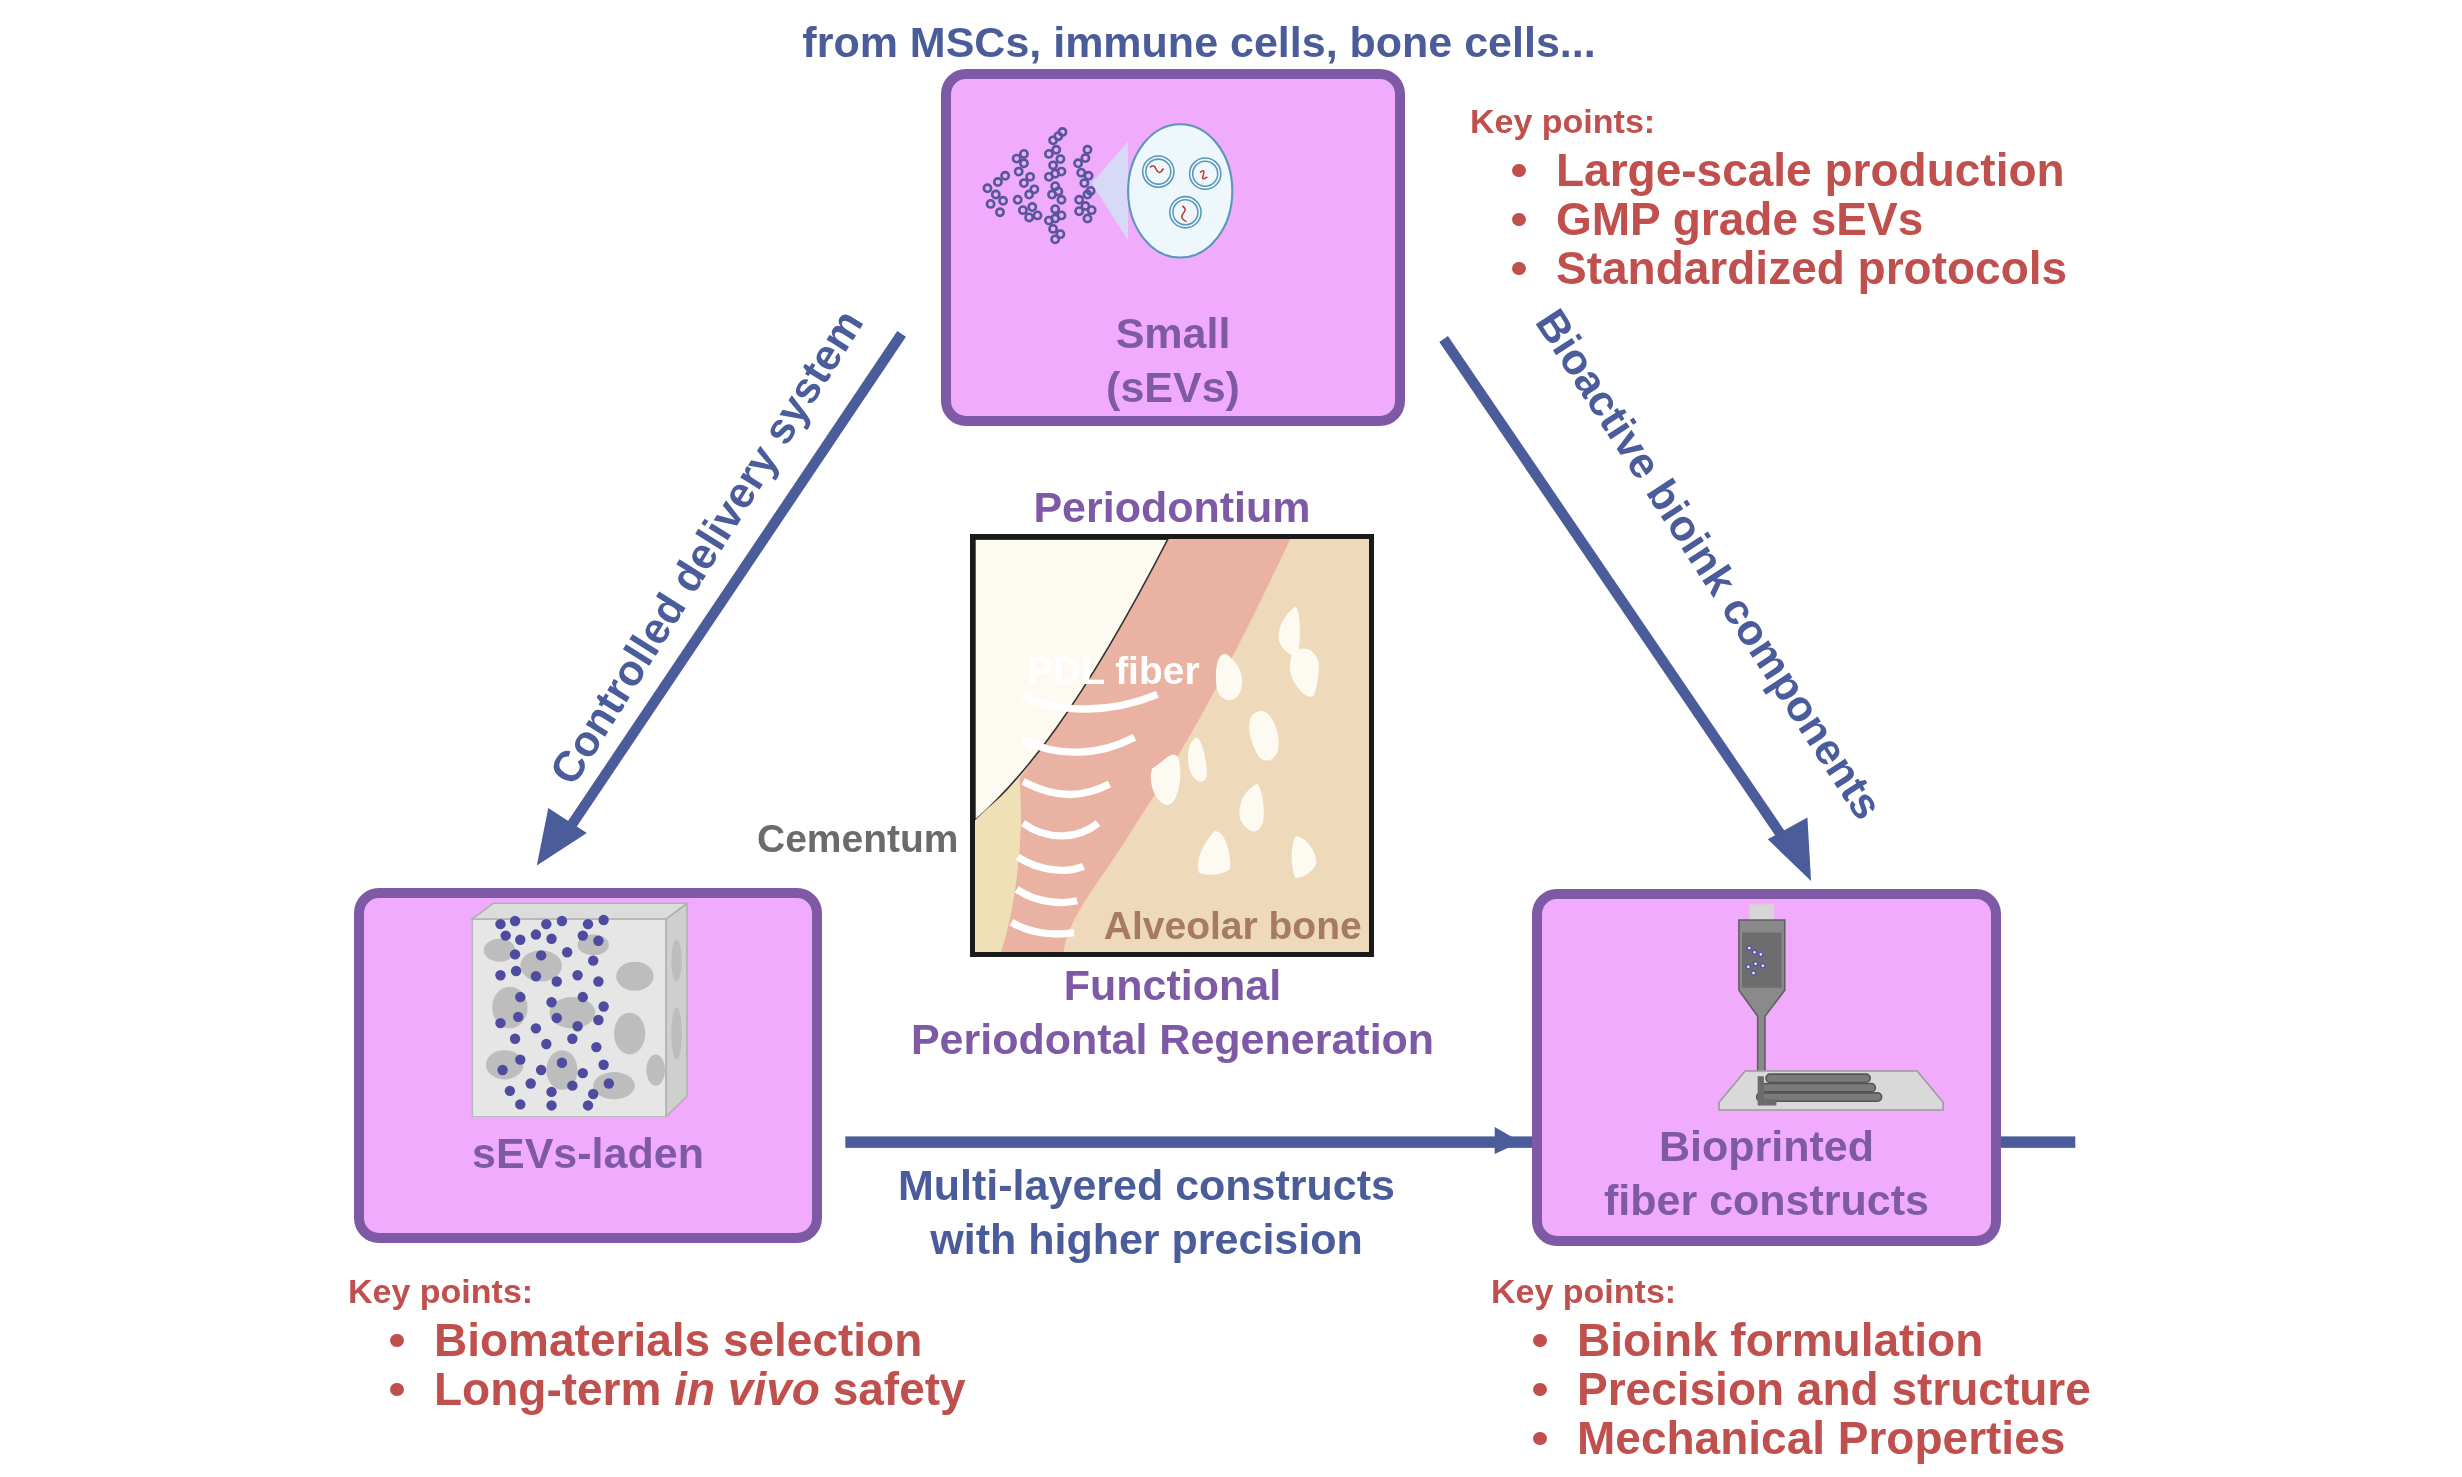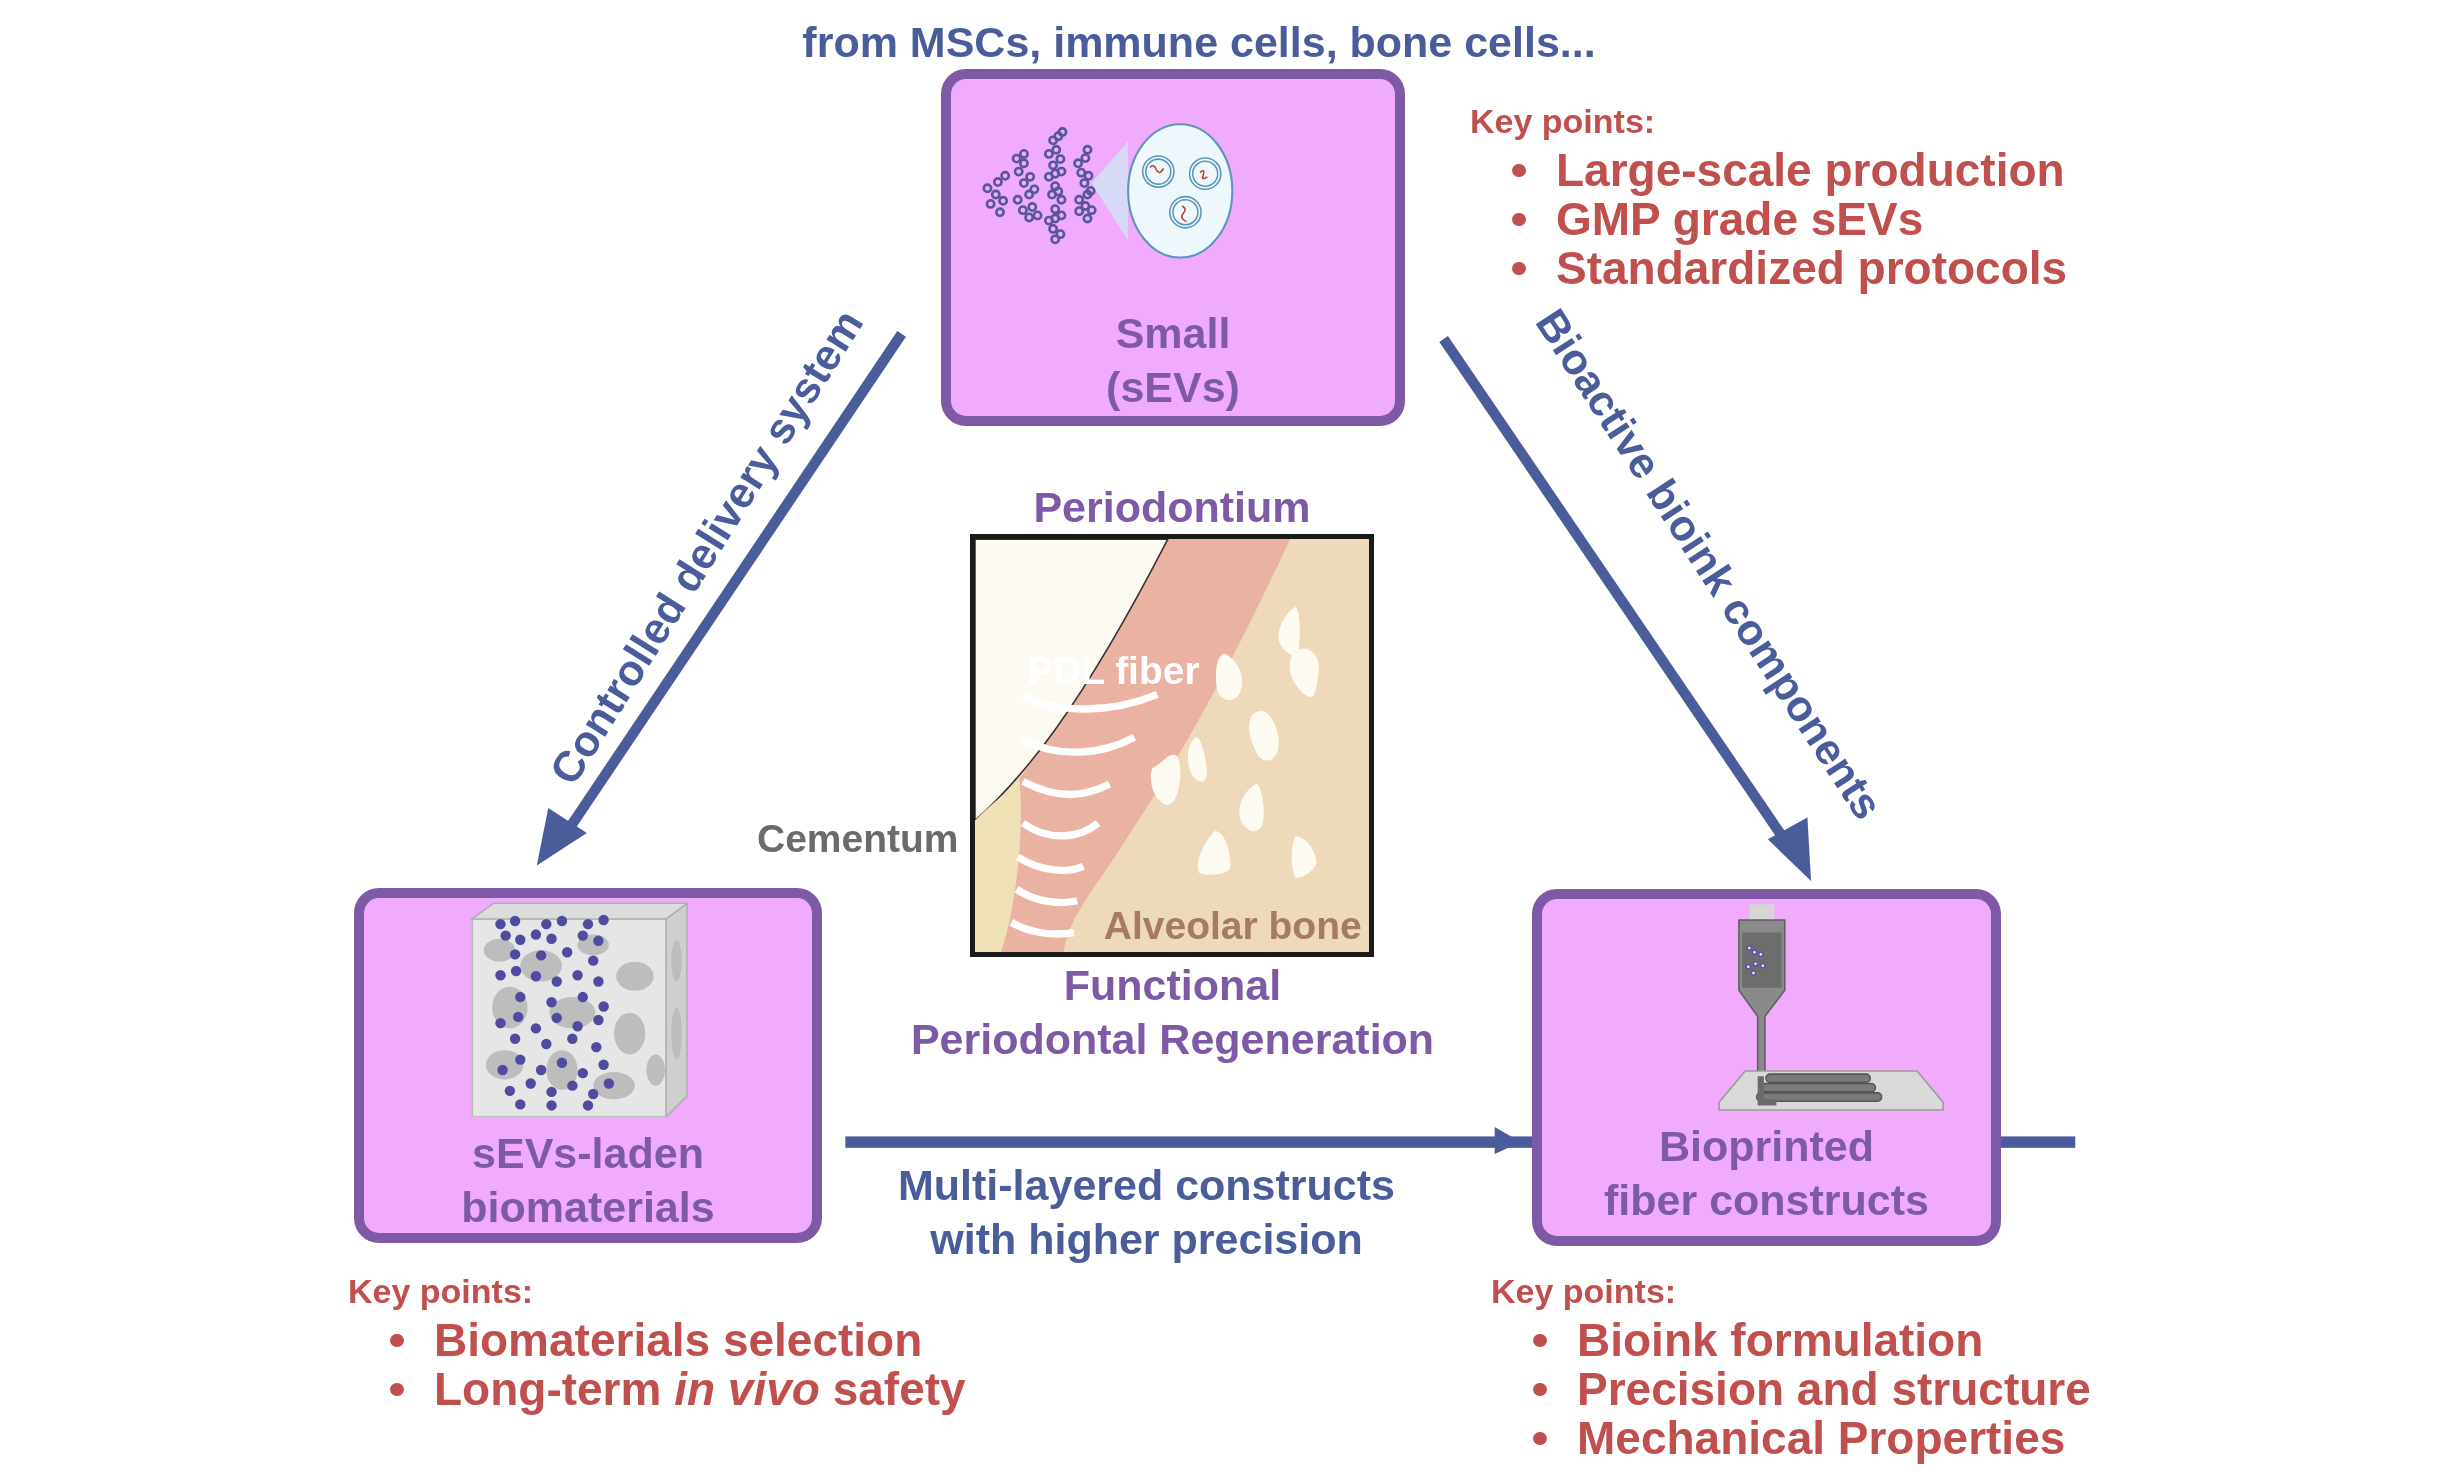--- a/index.html
+++ b/index.html
@@ -243,21 +243,20 @@
       <circle cx="400" cy="360" r="10"></circle>
         <circle cx="440" cy="376" r="10"></circle>
         <circle cx="470" cy="356" r="10"></circle>
       <circle cx="300" cy="396" r="10"></circle>
         <circle cx="360" cy="398" r="10"></circle>
         <circle cx="430" cy="398" r="10"></circle>
     </g>
   </svg>
   <div class="abs purple t80 center" style="left:0;right:0;top:228px;">
     <div>sEVs-laden</div>
-    <div>biomaterials</div>
   </div>
 </div>
 
 <div class="abs kp red" style="left:348px;top:1267px;">
   <div class="kp-title">Key points:</div>
   <ul>
     <li><span class="dot"></span><span>Biomaterials selection</span></li>
     <li><span class="dot"></span><span>Long-term </span><i>in vivo</i><span> safety</span></li>
   </ul>
 </div>

